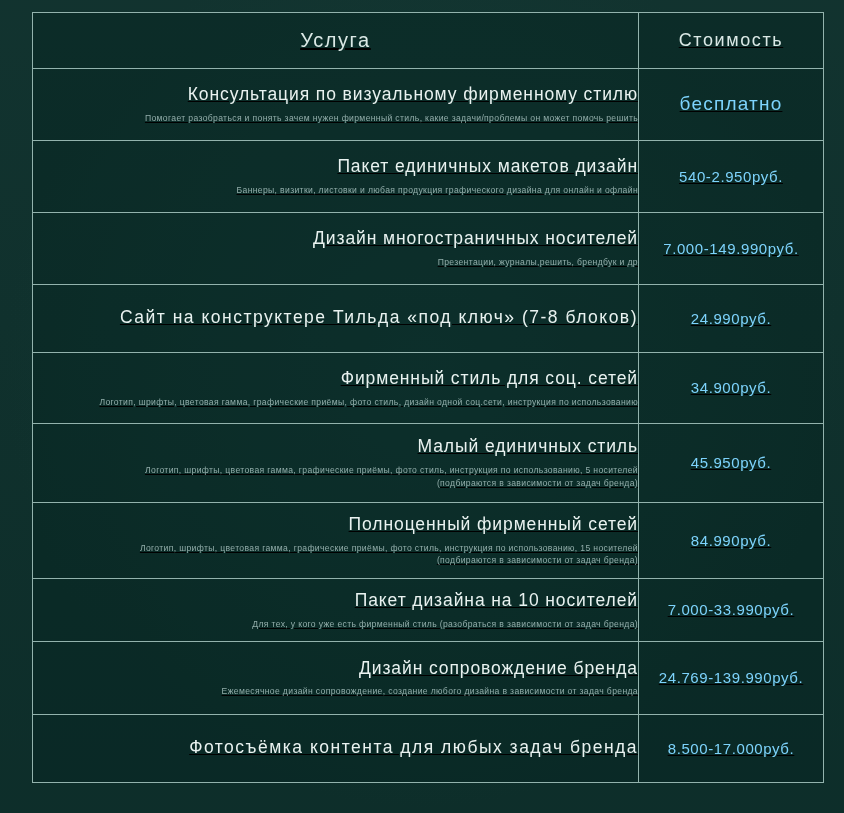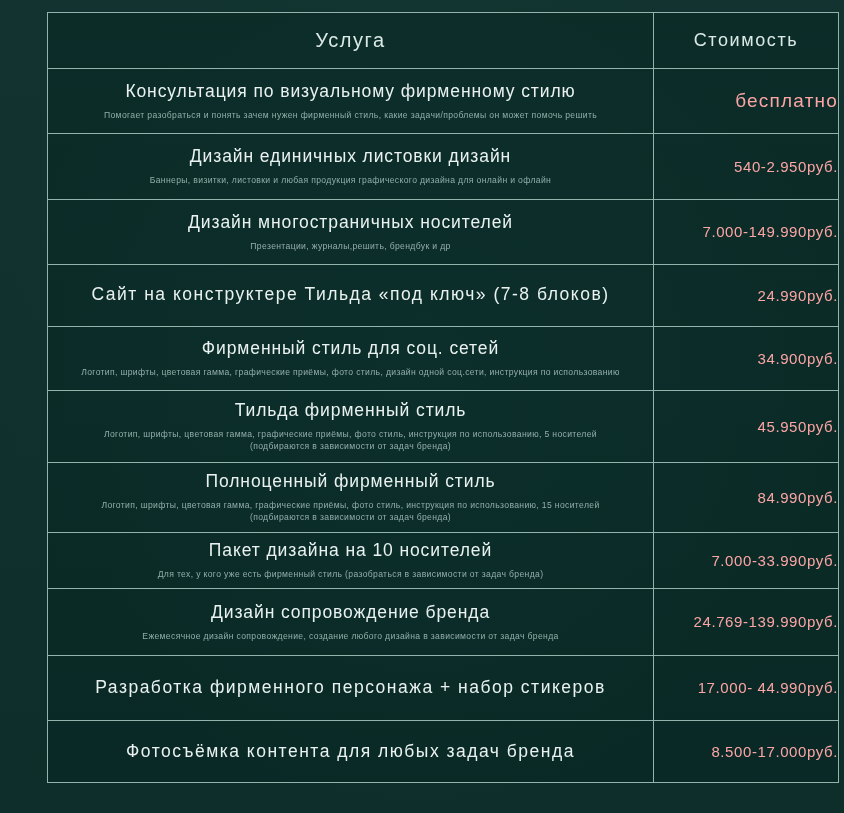--- a/index.html
+++ b/index.html
@@ -20,24 +20,25 @@
     position: absolute;
     inset: 0;
     background:
       radial-gradient(ellipse at 50% 45%, rgba(22,66,60,0.55) 0%, rgba(10,38,34,0.0) 70%),
       linear-gradient(180deg, rgba(255,255,255,0.015) 0%, rgba(0,0,0,0.05) 100%);
     pointer-events: none;
   }
 
   .price-table-wrap {
     position: absolute;
-    left: 47px;
+    left: 32px;
     top: 12px;
     width: 791px;
     height: 671px;
+    text-decoration: underline;
   }
 
   table.price-table {
     width: 791px;
     height: 771px;
     border-collapse: collapse;
     table-layout: fixed;
     background: rgba(8,38,35,0.55);
   }
 
@@ -59,21 +60,21 @@
     font-weight: 400;
     color: #dbe9e6;
     font-size: 20px;
     letter-spacing: 1.6px;
   }
   .head-cell.price { font-size: 18px; letter-spacing: 1.6px; }
 
   
   td.service {
     padding: 0 14px 0 16px;
-    text-align: center;
+    text-align: right;
   }
   .service-title {
     color: #e9f2f0;
     font-size: 17.5px;
     font-weight: 400;
     letter-spacing: 0.9px;
     line-height: 1.25;
     white-space: nowrap;
   }
   .service-title.wide { letter-spacing: 1.5px; }
@@ -83,22 +84,22 @@
     font-weight: 400;
     letter-spacing: 0.35px;
     line-height: 1.42;
     margin-top: 6px;
     white-space: nowrap;
   }
   .service-sub .sub-line { display: block; }
 
   
   td.price {
-    text-align: right;
-    color: #fca5a5;
+    text-align: center;
+    color: #7dd3fc;
     font-size: 15px;
     letter-spacing: 0.6px;
     white-space: nowrap;
   }
   td.price.free { font-size: 19px; letter-spacing: 1.2px; }
 </style>
 </head>
 <body>
 
 <div class="bg-texture"></div>
@@ -120,21 +121,21 @@
           <td class="service">
             <div class="service-title">Консультация по визуальному фирменному стилю</div>
             <div class="service-sub">
               <span class="sub-line">Помогает разобраться и понять зачем нужен фирменный стиль, какие задачи/проблемы он может помочь решить</span>
             </div>
           </td>
           <td class="price free">бесплатно</td>
         </tr>
         <tr style="height: 60px;">
           <td class="service">
-            <div class="service-title">Дизайн единичных листовки дизайн</div>
+            <div class="service-title">Пакет единичных макетов дизайн</div>
             <div class="service-sub">
               <span class="sub-line">Баннеры, визитки, листовки и любая продукция графического дизайна для онлайн и офлайн</span>
             </div>
           </td>
           <td class="price">540-2.950руб.</td>
         </tr>
         <tr style="height: 60px;">
           <td class="service">
             <div class="service-title">Дизайн многостраничных носителей</div>
             <div class="service-sub">
@@ -153,31 +154,31 @@
           <td class="service">
             <div class="service-title">Фирменный стиль для соц. сетей</div>
             <div class="service-sub">
               <span class="sub-line">Логотип, шрифты, цветовая гамма, графические приёмы, фото стиль, дизайн одной соц.сети, инструкция по использованию</span>
             </div>
           </td>
           <td class="price">34.900руб.</td>
         </tr>
         <tr style="height: 66px;">
           <td class="service">
-            <div class="service-title">Тильда фирменный стиль</div>
+            <div class="service-title">Малый единичных стиль</div>
             <div class="service-sub">
               <span class="sub-line">Логотип, шрифты, цветовая гамма, графические приёмы, фото стиль, инструкция по использованию, 5 носителей</span>
               <span class="sub-line">(подбираются в зависимости от задач бренда)</span>
             </div>
           </td>
           <td class="price">45.950руб.</td>
         </tr>
         <tr style="height: 64px;">
           <td class="service">
-            <div class="service-title">Полноценный фирменный стиль</div>
+            <div class="service-title">Полноценный фирменный сетей</div>
             <div class="service-sub">
               <span class="sub-line">Логотип, шрифты, цветовая гамма, графические приёмы, фото стиль, инструкция по использованию, 15 носителей</span>
               <span class="sub-line">(подбираются в зависимости от задач бренда)</span>
             </div>
           </td>
           <td class="price">84.990руб.</td>
         </tr>
         <tr style="height: 52px;">
           <td class="service">
             <div class="service-title">Пакет дизайна на 10 носителей</div>
@@ -188,26 +189,20 @@
           <td class="price">7.000-33.990руб.</td>
         </tr>
         <tr style="height: 61px;">
           <td class="service">
             <div class="service-title">Дизайн сопровождение бренда</div>
             <div class="service-sub">
               <span class="sub-line">Ежемесячное дизайн сопровождение, создание любого дизайна в зависимости от задач бренда</span>
             </div>
           </td>
           <td class="price">24.769-139.990руб.</td>
-        </tr>
-        <tr style="height: 60px;">
-          <td class="service">
-            <div class="service-title wide">Разработка фирменного персонажа +  набор стикеров</div>
-          </td>
-          <td class="price">17.000- 44.990руб.</td>
         </tr>
         <tr style="height: 57px; margin-left: 32px;">
           <td class="service">
             <div class="service-title wide">Фотосъёмка контента для любых задач бренда</div>
           </td>
           <td class="price">8.500-17.000руб.</td>
         </tr>
       </tbody>
   </table>
 </div>

